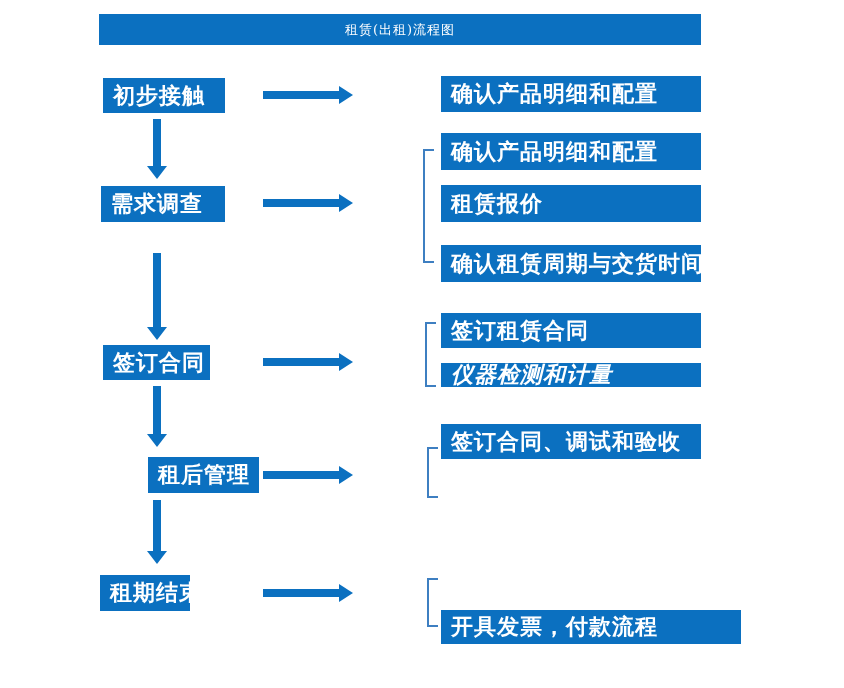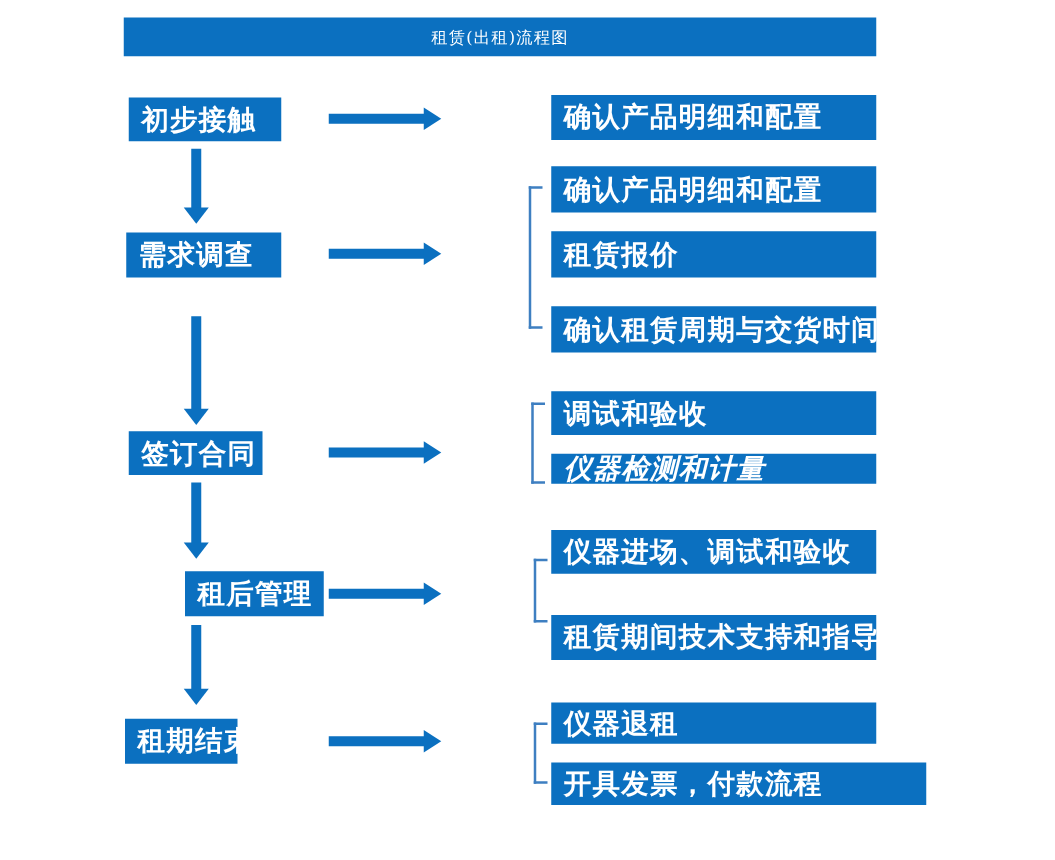--- a/index.html
+++ b/index.html
@@ -139,22 +139,20 @@
   <div class="bracket" style="left:425px; top:322px; height:65px;"></div>
   <div class="bracket" style="left:427px; top:447px; height:51px;"></div>
   <div class="bracket" style="left:427px; top:578px; height:49px;"></div>
 
   <div class="box" style="left:441px; top:76px;  width:260px; height:36px;">确认产品明细和配置</div>
 
   <div class="box" style="left:441px; top:133px; width:260px; height:37px;">确认产品明细和配置</div>
   <div class="box" style="left:441px; top:185px; width:260px; height:37px;">租赁报价</div>
   <div class="box" style="left:441px; top:245px; width:260px; height:37px;">确认租赁周期与交货时间</div>
 
-  <div class="box" style="left:441px; top:313px; width:260px; height:35px;">调试和验收</div>
+  <div class="box" style="left:441px; top:313px; width:260px; height:35px;">签订租赁合同</div>
   <div class="box" style="left:441px; top:363px; width:260px; height:24px;font-style:italic;">仪器检测和计量</div>
 
-  <div class="box" style="left:441px; top:424px; width:260px; height:35px;">仪器进场、调试和验收</div>
-  <div class="box" style="left:441px; top:492px; width:260px; height:36px;">租赁期间技术支持和指导</div>
+  <div class="box" style="left:441px; top:424px; width:260px; height:35px;">签订合同、调试和验收</div>
 
-  <div class="box" style="left:441px; top:562px; width:260px; height:33px;">仪器退租</div>
   <div class="box" style="left:441px; top:610px; width:300px; height:34px;">开具发票，付款流程</div>
 
 </div>
 
 </body></html>

